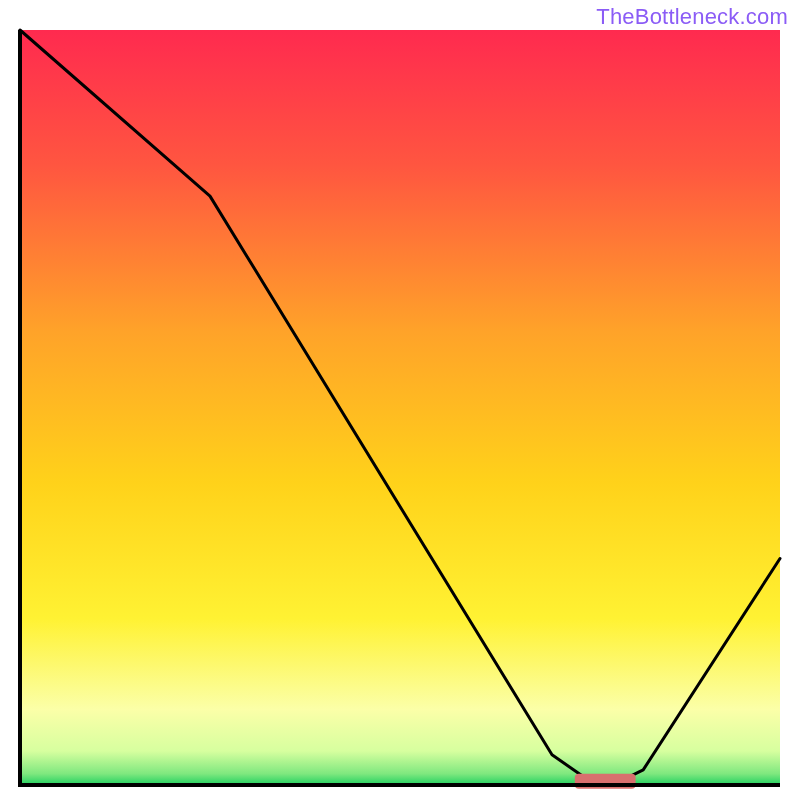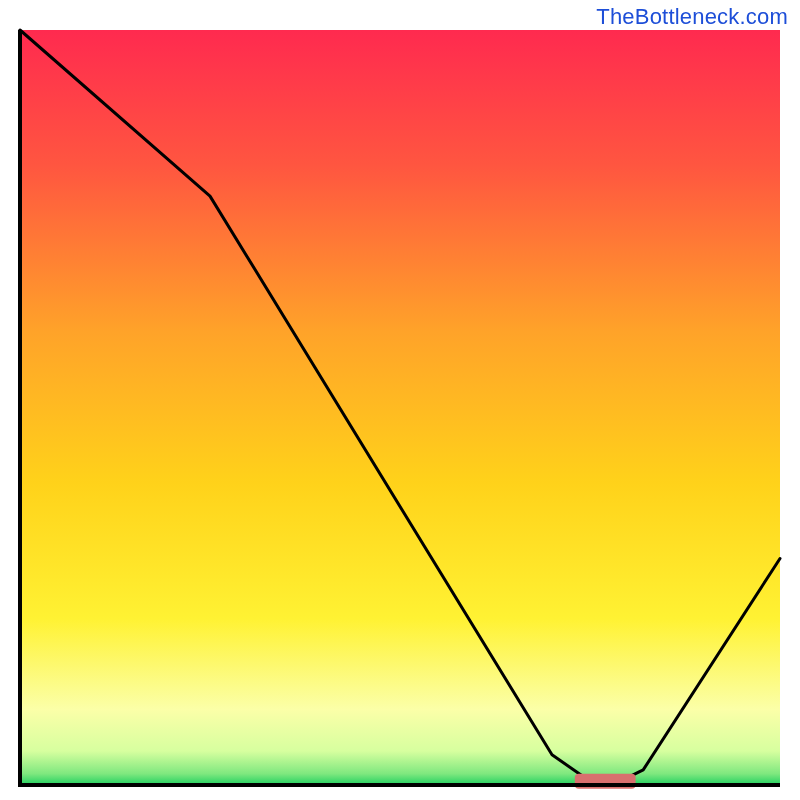--- a/index.html
+++ b/index.html
@@ -9,21 +9,21 @@
     width: 800px;
     height: 800px;
     position: relative;
     font-family: Arial, Helvetica, sans-serif;
   }
   .watermark {
     position: absolute;
     top: 4px;
     right: 12px;
     font-size: 22px;
-    color: #1d4ed8;
+    color: #8b5cf6;
     font-weight: 400;
     letter-spacing: 0.2px;
   }
   svg {
     display: block;
   }
 </style>
 </head>
 <body>
 

